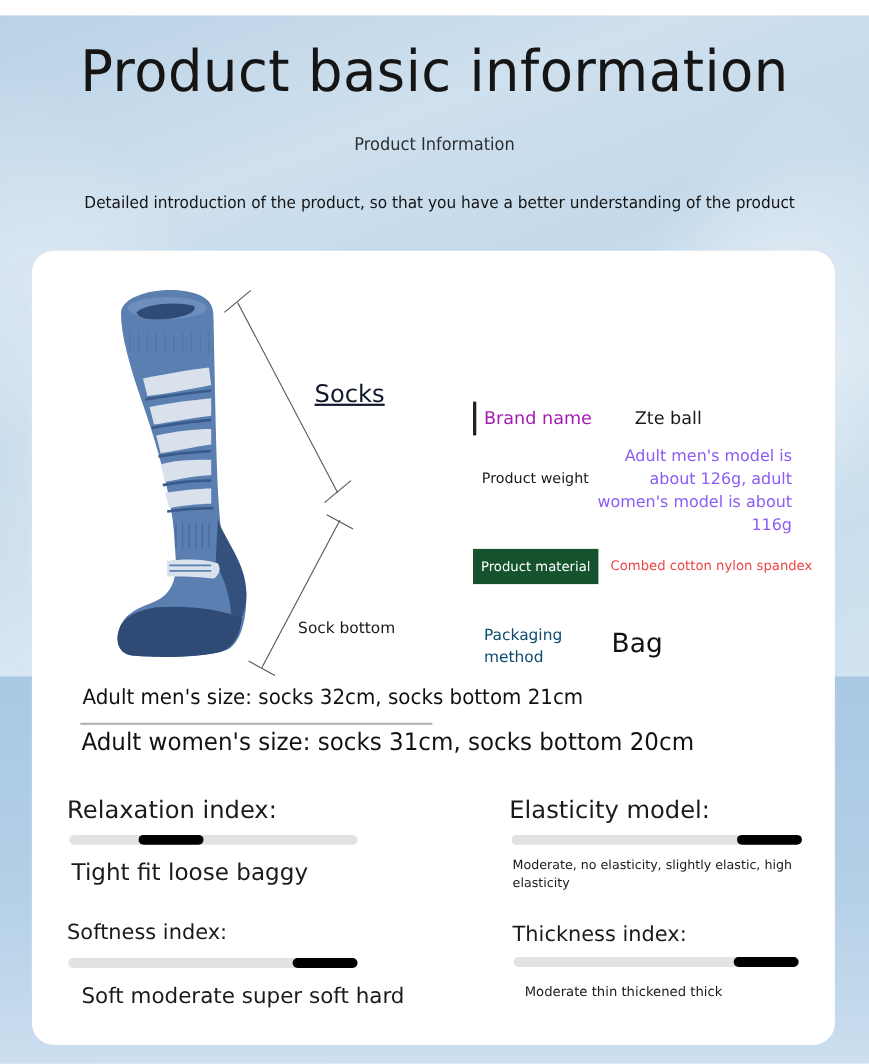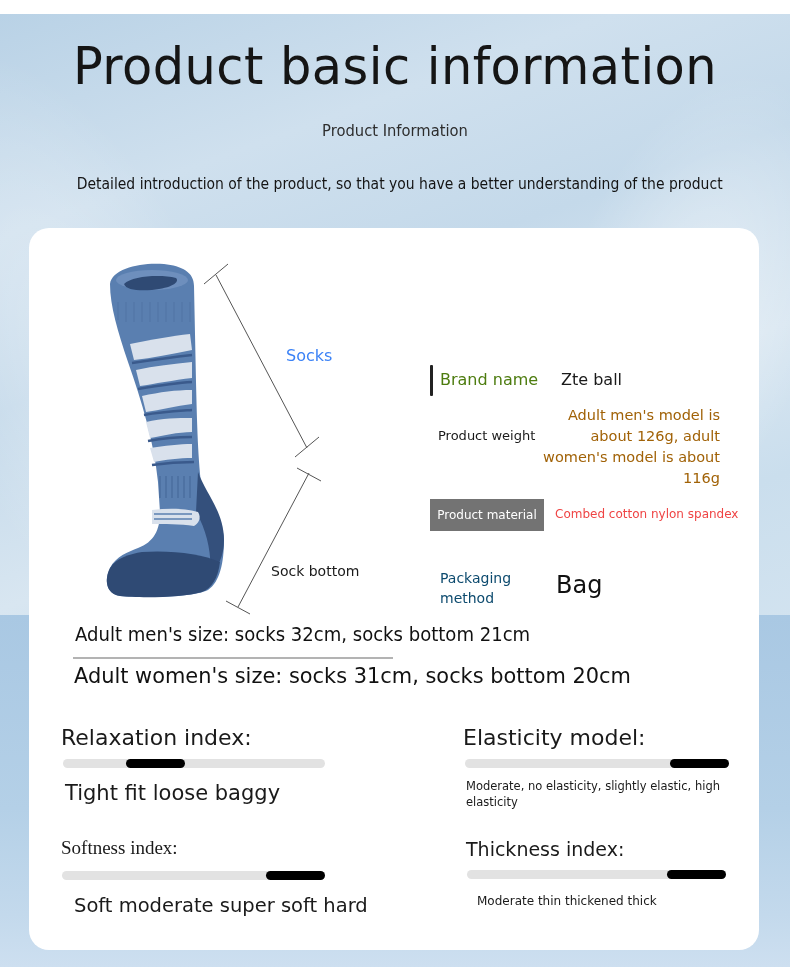--- a/index.html
+++ b/index.html
@@ -14,29 +14,29 @@
         background: radial-gradient(ellipse at center, rgba(255,255,255,0.45), rgba(255,255,255,0) 70%); }
 
   .title { position:absolute; left:0; top:36px; width:790px; text-align:center; font-family:"DejaVu Sans", sans-serif; font-size:52px; font-weight:normal; color:#151515; letter-spacing:0.5px; transform:scaleX(0.95); }
   .subtitle { position:absolute; left:0; top:121px; width:790px; text-align:center; font-size:16px; color:#2d2d2d; transform:scaleX(0.92); }
   .desc { position:absolute; left:0; top:175px; width:800px; text-align:center; font-size:15px; color:#141414; transform:scaleX(0.93); transform-origin:395px 0; }
 
   .card { position:absolute; left:29px; top:228px; width:730px; height:722px; background:#ffffff; border-radius:20px; }
 
   .sock { position:absolute; left:102px; top:262px; width:130px; height:336px; }
   .measure { position:absolute; left:195px; top:255px; width:140px; height:365px; }
-  .lbl-socks { position:absolute; left:286px; top:346px; font-size:16px; color:#3b82f6; }
+  .lbl-socks { position:absolute; left:286px; top:346px; font-size:22px; color:#0f172a;text-decoration:underline; }
   .lbl-bottom { position:absolute; left:271px; top:563px; font-size:14px; color:#1a1a1a; }
 
   .brand-bar { position:absolute; left:430px; top:365px; width:3px; height:31px; background:#222; border-radius:1px; }
-  .brand-key { position:absolute; left:440px; top:370px; font-size:16px; color:#4d7c0f; }
-  .brand-val { position:absolute; left:561px; top:370px; font-size:16px; color:#1a1a1a; }
+  .brand-key { position:absolute; left:440px; top:370px; font-size:16px; color:#a21caf; }
+  .brand-val { position:absolute; left:577px; top:370px; font-size:16px; color:#1a1a1a; }
   .weight-key { position:absolute; left:438px; top:428px; font-size:13px; color:#1a1a1a; }
-  .weight-val { position:absolute; left:540px; top:405px; width:180px; text-align:right; font-size:14.5px; line-height:21px; color:#a16207; }
-  .mat-key { position:absolute; left:430px; top:499px; width:114px; height:32px; background:#737373; color:#fff; font-size:12px; line-height:32px; text-align:center; }
+  .weight-val { position:absolute; left:540px; top:405px; width:180px; text-align:right; font-size:14.5px; line-height:21px; color:#8b5cf6; }
+  .mat-key { position:absolute; left:430px; top:499px; width:114px; height:32px; background:#14532d; color:#fff; font-size:12px; line-height:32px; text-align:center; }
   .mat-val { position:absolute; left:555px; top:507px; font-size:12px; color:#ef4444; }
   .pack-key { position:absolute; left:440px; top:568px; width:97px; font-size:14px; line-height:20px; color:#0c4a6e; }
   .pack-val { position:absolute; left:556px; top:571px; font-size:24px; color:#111; }
 
   .size-men { position:absolute; left:75px; top:623px; font-size:19px; color:#111; transform:scaleX(0.95); transform-origin:0 0; }
   .size-divider { position:absolute; left:73px; top:657px; width:320px; height:2px; background:#b3b3b3; }
   .size-women { position:absolute; left:74px; top:663px; font-size:22px; color:#111; transform:scaleX(0.95); transform-origin:0 0; }
 
   .idx-title { position:absolute; font-size:22px; color:#1a1a1a; }
   .idx-title.small { font-size:19px; }
@@ -149,21 +149,21 @@
   <div class="thumb" style="left: 24%; width: 22.5%;"></div>
 </div>
 <div class="idx-desc" style="left:65px; top:781px; font-size:21px;">Tight fit loose baggy</div>
 
 <div class="idx-title" style="left:463px; top:725px;">Elasticity model:</div>
 <div class="track" style="left:465px; top:759px; width:264px;">
   <div class="thumb" style="left: 77.5%; width: 22.5%;"></div>
 </div>
 <div class="idx-desc" style="left:466px; top:778px; width:270px; font-size:11.5px; line-height:16px;">Moderate, no elasticity, slightly elastic, high elasticity</div>
 
-<div class="idx-title small" style="left:61px; top:837px;font-family:Liberation Serif, serif;">Softness index:</div>
+<div class="idx-title small" style="left:61px; top:837px;">Softness index:</div>
 <div class="track" style="left:62px; top:871px; width:263px;">
   <div class="thumb" style="left: 77.5%; width: 22.5%;"></div>
 </div>
 <div class="idx-desc" style="left:74px; top:894px; font-size:19.5px;">Soft moderate super soft hard</div>
 
 <div class="idx-title small" style="left:466px; top:838px;">Thickness index:</div>
 <div class="track" style="left:467px; top:870px; width:259px;">
   <div class="thumb" style="left: 77.2%; width: 22.8%;"></div>
 </div>
 <div class="idx-desc" style="left:477px; top:894px; font-size:12px;">Moderate thin thickened thick</div>

